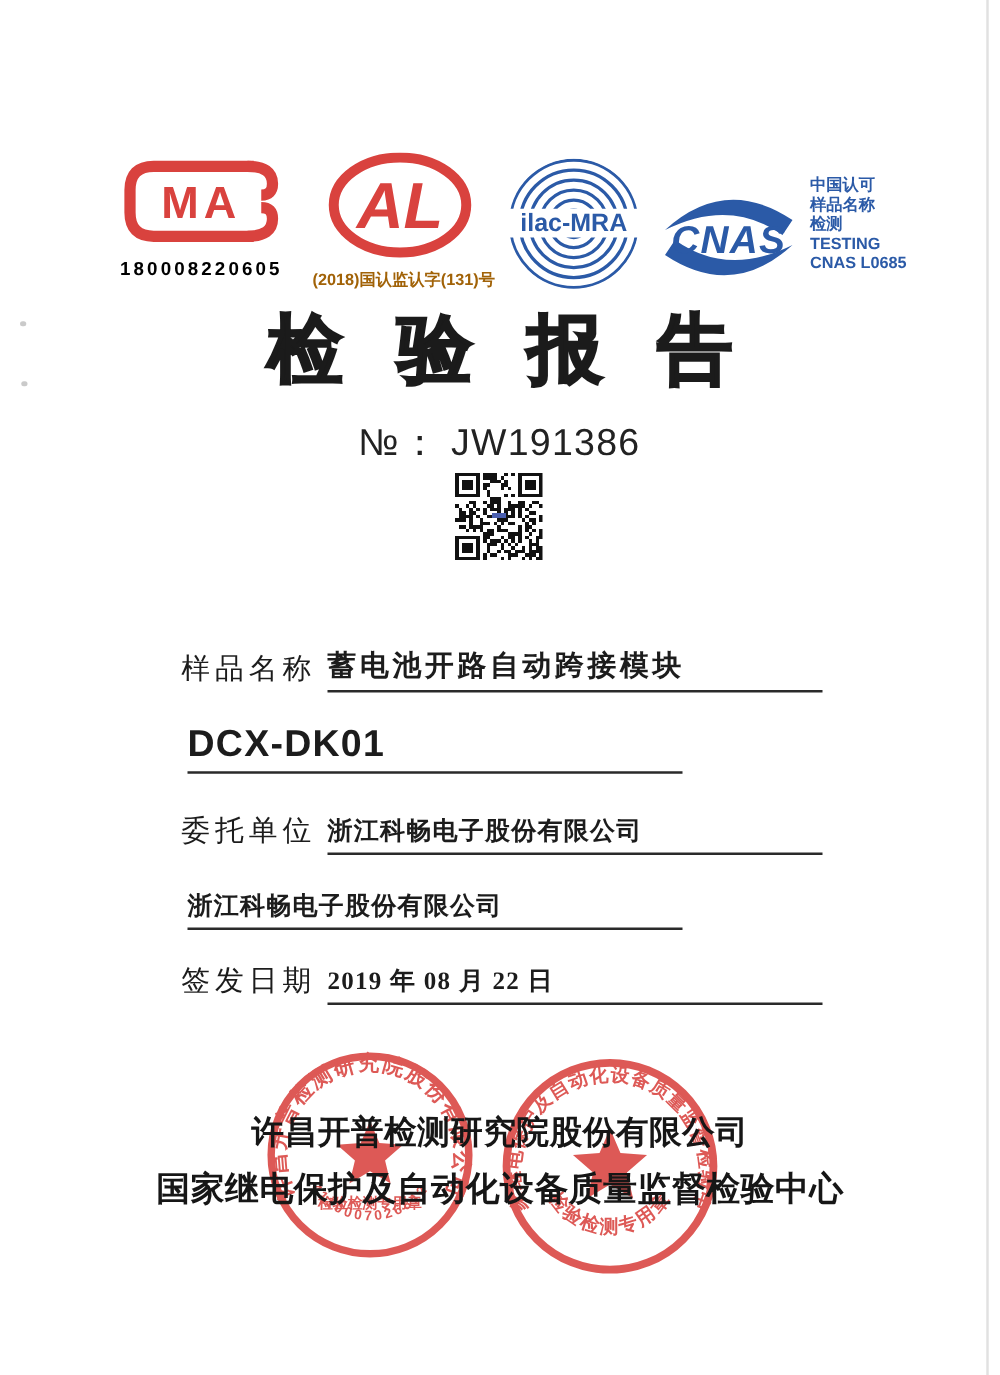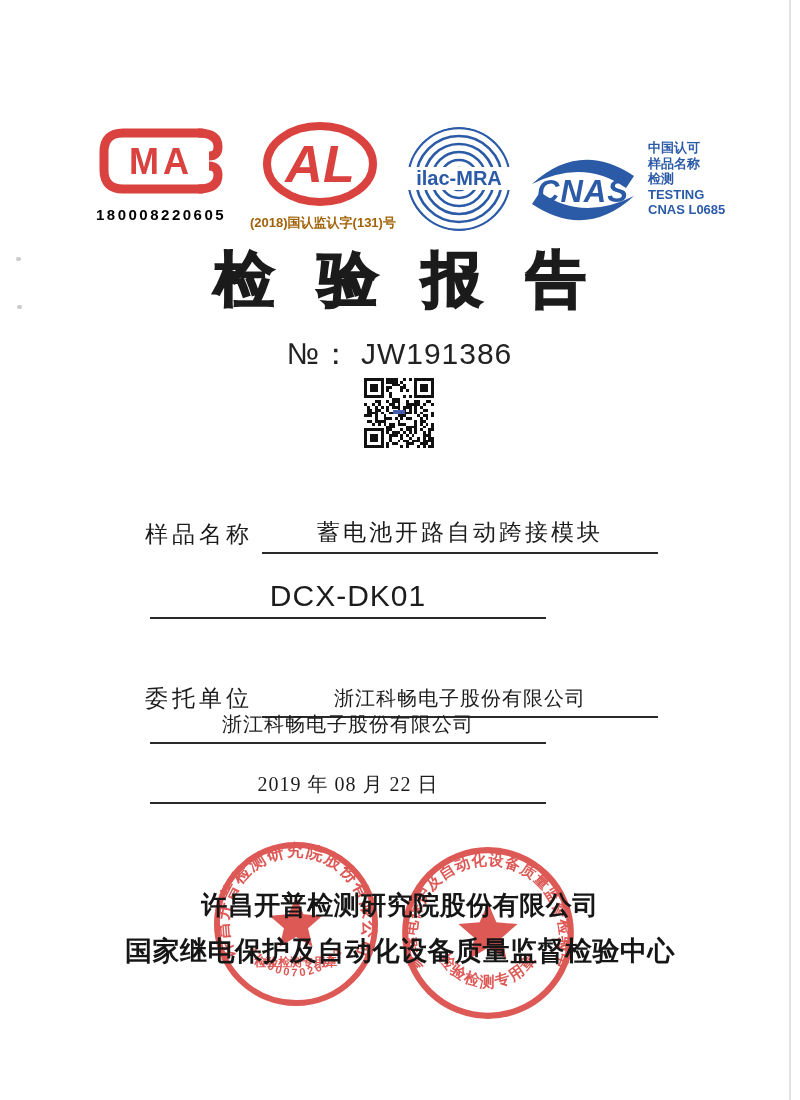--- a/index.html
+++ b/index.html
@@ -32,23 +32,23 @@
   
   .qr{left:364px;top:377px;width:70px;height:72px;}
 
   
   .frow{position:absolute;left:145px;width:515px;height:40px;display:flex;align-items:flex-end;}
   .flabel{
     width:112px;flex:0 0 112px;font-weight:normal;font-size:23px;letter-spacing:4px;
     font-family:"Liberation Serif",serif;color:#1c1c1c;white-space:nowrap;padding-bottom:4px;
   }
   .fvalue{
-    width:396px;flex:0 0 396px;margin-left:5px;text-align:center;
+    width:396px;flex:0 0 396px;margin-left:5px;
     border-bottom:2px solid #2a2a2a;padding-bottom:4px;white-space:nowrap;
-    font-family:"Liberation Serif",serif;color:#1c1c1c;
+    font-family:"Liberation Serif",serif;color:#1c1c1c;font-weight:bold;
   }
   .v-name{font-size:23px;letter-spacing:3px;}
   .v-model{font-size:30px;letter-spacing:1px;font-family:"Liberation Sans",sans-serif;}
   .v-co{font-size:20px;letter-spacing:1px;}
   .v-date{font-size:20px;letter-spacing:1px;}
 
   
   .footer-line1{left:0;top:888px;width:800px;text-align:center;font-size:26px;font-weight:900;color:#161616;z-index:3;letter-spacing:0.5px;}
   .footer-line2{left:0;top:933px;width:800px;text-align:center;font-size:27px;font-weight:900;color:#161616;z-index:3;letter-spacing:0.5px;}
   .seal{z-index:1;mix-blend-mode:multiply;opacity:0.88;}
@@ -431,28 +431,29 @@
     <rect x="10.5" y="11.5" width="4" height="1.4" fill="#4a5fb0"></rect>
   </svg>
 
 <div class="frow" style="top:514px">
   <div class="flabel">样品名称</div>
   <div class="fvalue v-name">蓄电池开路自动跨接模块</div>
 </div>
 <div class="frow" style="top:579px">
   <div class="fvalue v-model">DCX-DK01</div>
 </div>
-<div class="frow" style="top:678px">
+<div class="frow" style="top:644px">
   <div class="flabel">委托单位</div>
   <div class="fvalue v-co">浙江科畅电子股份有限公司</div>
 </div>
 <div class="frow" style="top:704px">
   <div class="fvalue v-co">浙江科畅电子股份有限公司</div>
 </div>
 <div class="frow" style="top:764px">
+  <div class="flabel">签发日期</div>
   <div class="fvalue v-date">2019 年 08 月 22 日</div>
 </div>
 
 <svg class="abs seal seal-left" viewBox="0 0 200 200">
   <defs>
     <path id="arcTopL" d="M 27,133 A 80,80 0 1 1 173,133" fill="none"></path>
     <path id="arcBotL" d="M 42,127 A 66,66 0 0 0 158,127" fill="none"></path>
   </defs>
   <circle cx="100" cy="100" r="93" fill="none" stroke="#d9423e" stroke-width="7"></circle>
   <polygon fill="#d9423e" points="100,68 108.8,88.6 131.1,90.4 114.2,105.1 119.4,126.9 100,115.2 80.6,126.9 85.8,105.1 68.9,90.4 91.2,88.6"></polygon>

